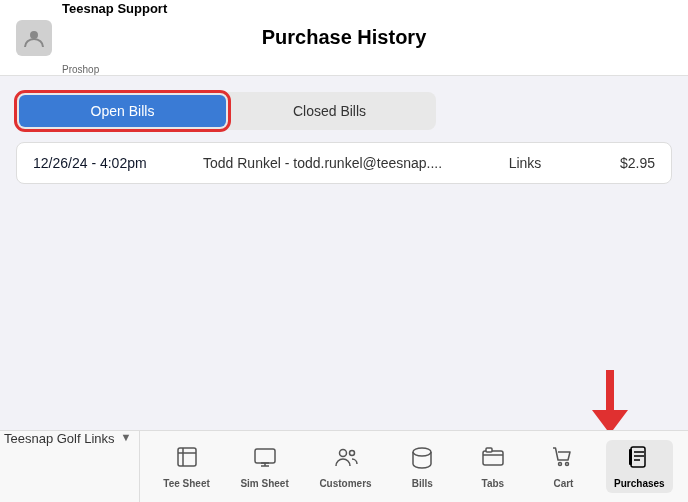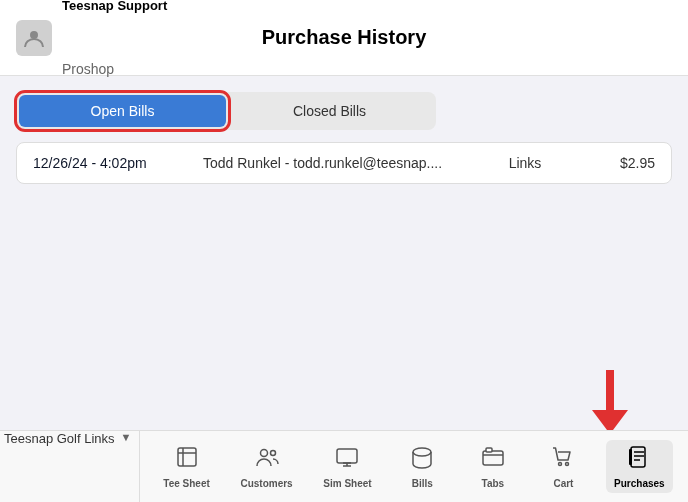--- a/index.html
+++ b/index.html
@@ -41,21 +41,21 @@
     .header-user-info {
       display: flex;
       flex-direction: column;
     }
     .header-username {
       font-size: 13px;
       font-weight: 600;
       color: #000;
     }
     .header-subtitle {
-      font-size: 14px;
+      font-size: 10px;
       color: #666;
       margin-top: 48px;
     }
     .header-title {
       font-size: 20px;
       font-weight: 700;
       color: #000;
       position: absolute;
       left: 50%;
       transform: translateX(-50%);
@@ -298,39 +298,39 @@
           <line x1="4" y1="9" x2="22" y2="9" stroke="#555" stroke-width="1.5"></line>
           <line x1="9" y1="4" x2="9" y2="22" stroke="#555" stroke-width="1.5"></line>
         </svg>
       </span>
       <span class="nav-item-label">Tee Sheet</span>
     </div>
 
     <div class="nav-item">
       <span class="nav-item-icon">
         <svg class="icon-svg" viewBox="0 0 26 26" fill="none">
+          <rect x="3" y="5" width="20" height="14" rx="2" stroke="#555" stroke-width="1.5"></rect>
+          <line x1="9" y1="19" x2="17" y2="19" stroke="#555" stroke-width="1.5"></line>
+          <line x1="13" y1="19" x2="13" y2="22" stroke="#555" stroke-width="1.5"></line>
+          <line x1="9" y1="22" x2="17" y2="22" stroke="#555" stroke-width="1.5"></line>
+        </svg>
+      </span>
+      <span class="nav-item-label">Sim Sheet</span>
+    </div>
+
+    <div class="nav-item">
+      <span class="nav-item-icon">
+        <svg class="icon-svg" viewBox="0 0 26 26" fill="none">
           <circle cx="10" cy="9" r="3.5" stroke="#555" stroke-width="1.5"></circle>
           <path d="M3 22c0-3.9 3.1-7 7-7s7 3.1 7 7" stroke="#555" stroke-width="1.5"></path>
           <circle cx="19" cy="9" r="2.5" stroke="#555" stroke-width="1.5"></circle>
           <path d="M19 15c2.8 0 5 2.2 5 5" stroke="#555" stroke-width="1.5"></path>
         </svg>
       </span>
       <span class="nav-item-label">Customers</span>
-    </div>
-
-    <div class="nav-item">
-      <span class="nav-item-icon">
-        <svg class="icon-svg" viewBox="0 0 26 26" fill="none">
-          <rect x="3" y="5" width="20" height="14" rx="2" stroke="#555" stroke-width="1.5"></rect>
-          <line x1="9" y1="19" x2="17" y2="19" stroke="#555" stroke-width="1.5"></line>
-          <line x1="13" y1="19" x2="13" y2="22" stroke="#555" stroke-width="1.5"></line>
-          <line x1="9" y1="22" x2="17" y2="22" stroke="#555" stroke-width="1.5"></line>
-        </svg>
-      </span>
-      <span class="nav-item-label">Sim Sheet</span>
     </div>
 
     <div class="nav-item">
       <span class="nav-item-icon">
         <svg class="icon-svg" viewBox="0 0 26 26" fill="none">
           <ellipse cx="13" cy="8" rx="9" ry="4" stroke="#555" stroke-width="1.5"></ellipse>
           <line x1="4" y1="8" x2="4" y2="20" stroke="#555" stroke-width="1.5"></line>
           <line x1="22" y1="8" x2="22" y2="20" stroke="#555" stroke-width="1.5"></line>
           <path d="M4 20c0 2.2 4 4 9 4s9-1.8 9-4" stroke="#555" stroke-width="1.5"></path>
         </svg>

